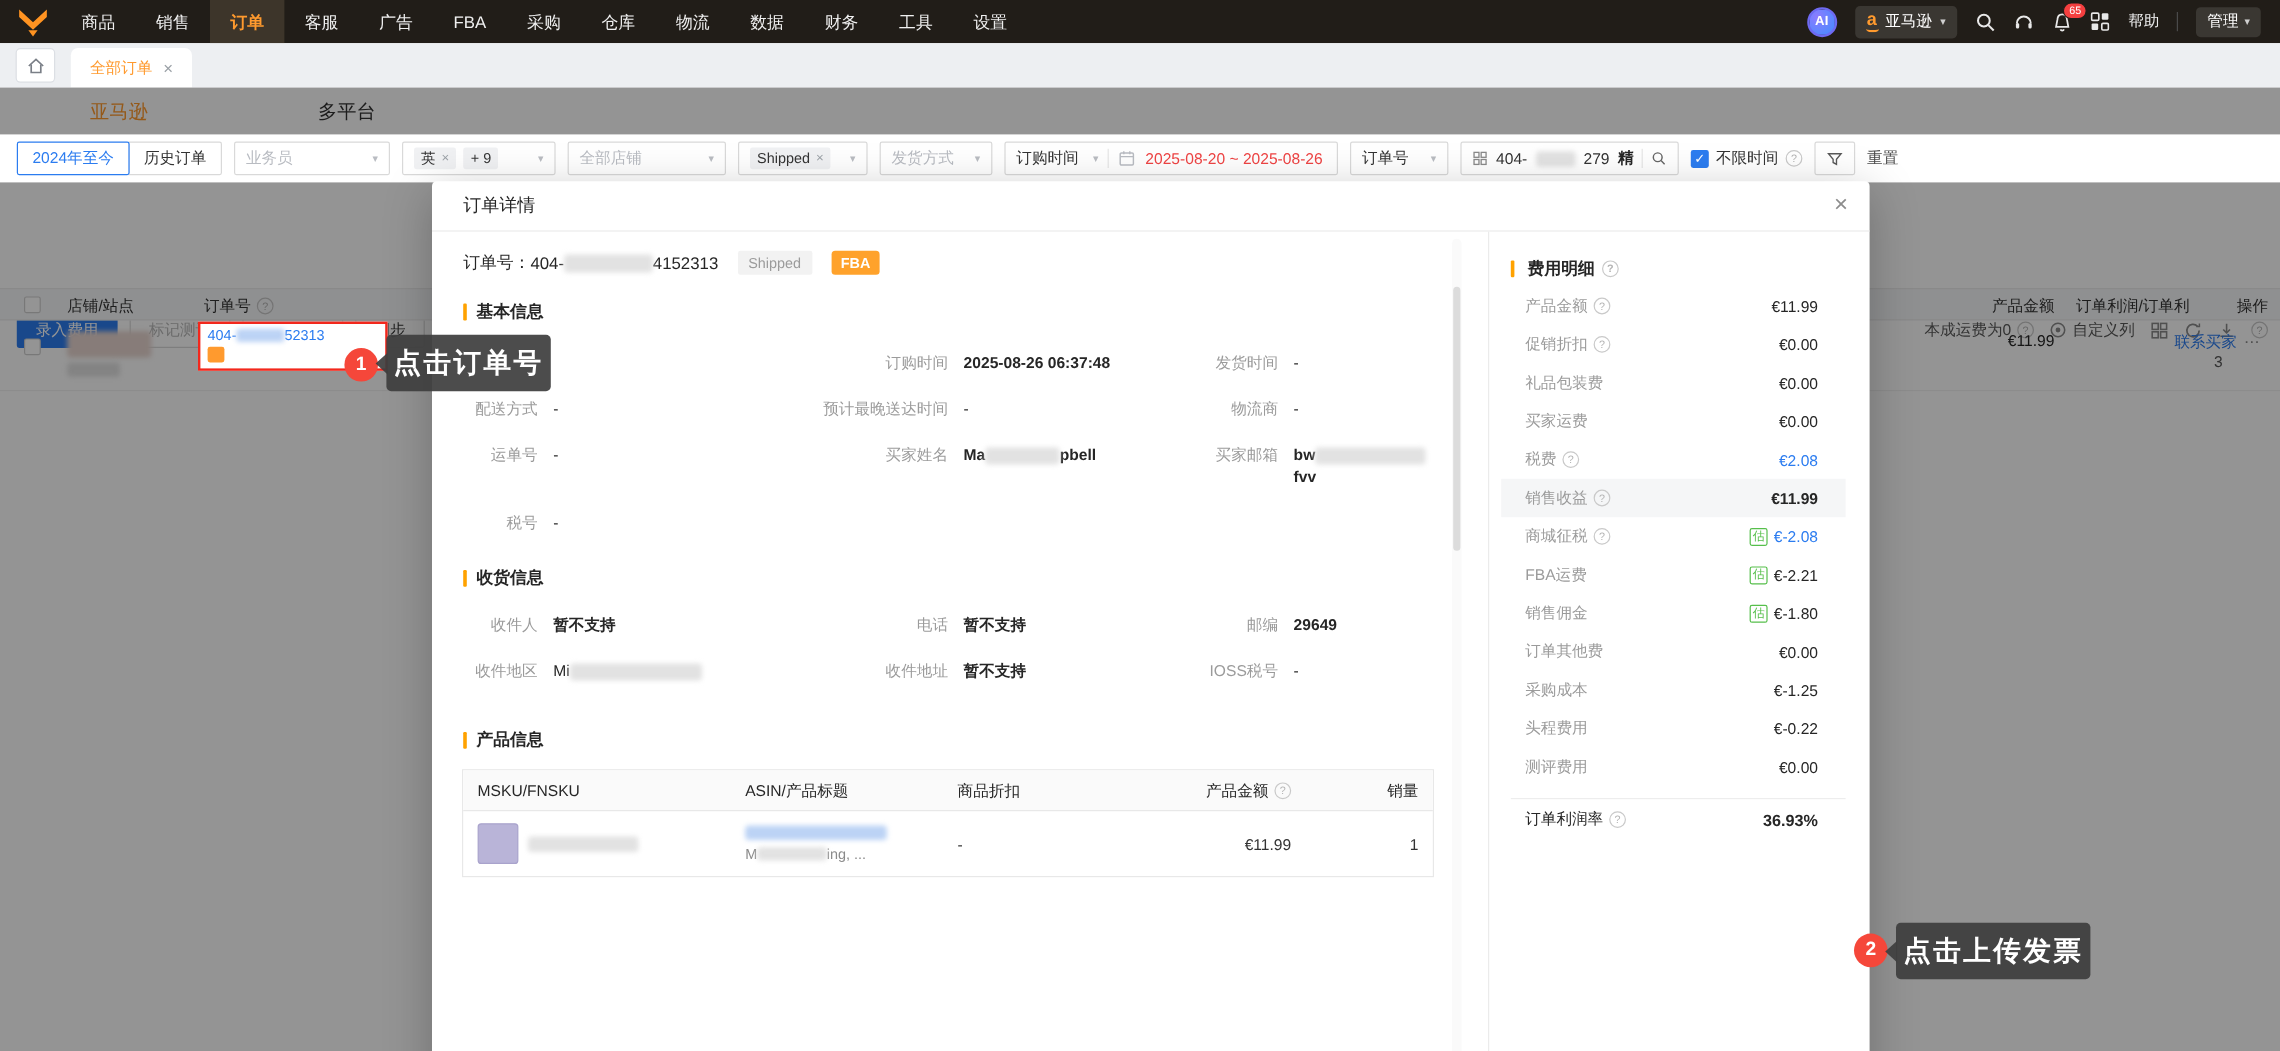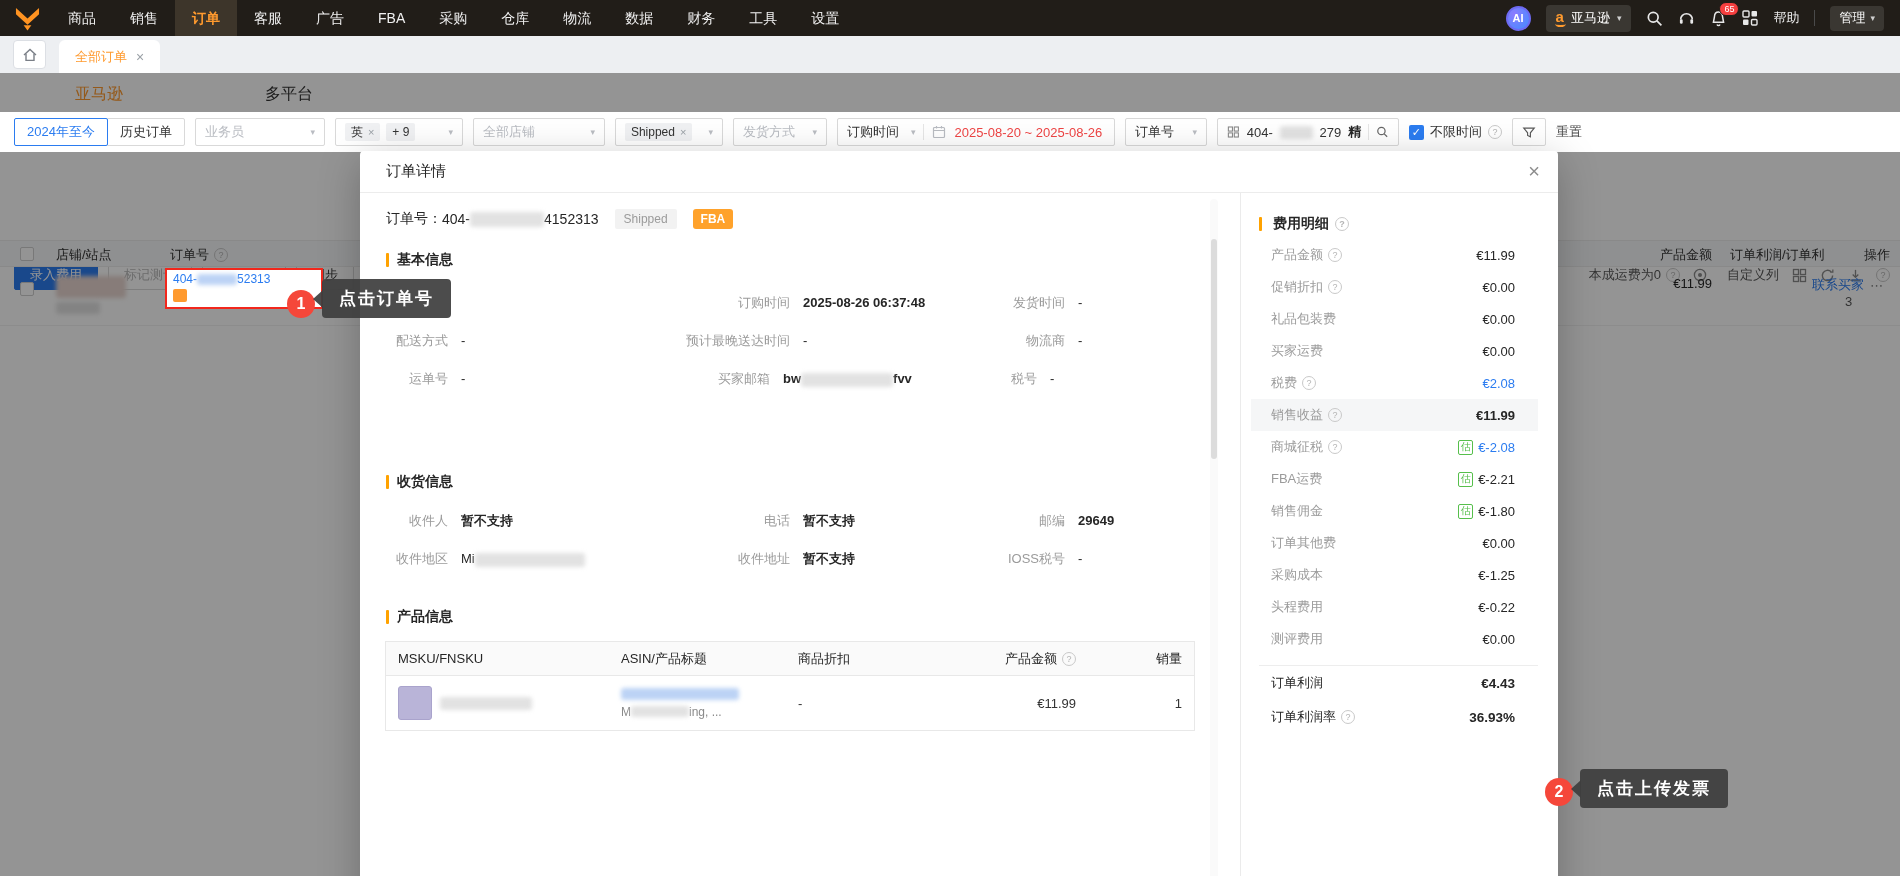--- a/index.html
+++ b/index.html
@@ -128,21 +128,21 @@
 .rel{position:relative}
 .hl2{position:absolute;inset:-6px;border:3px solid #f2271c;border-radius:2px;pointer-events:none}
 
 
 .hl1{position:absolute;left:165px;top:268px;width:158px;height:41px;background:#fff;border:2px solid #f2271c;z-index:40;padding:2px 0 0 6px;font-size:12px;line-height:15px}
 .hl1 .ono{color:#2b7cf0}
 .mini-badge{width:14px;height:13px;background:#ff9a2e;border-radius:2px;margin-top:2px}
 
 
 .co-circle{position:absolute;width:28px;height:28px;border-radius:50%;background:#f5473a;color:#fff;font-size:16px;font-weight:bold;display:flex;align-items:center;justify-content:center;z-index:41}
-.co-tip{position:absolute;background:rgba(62,62,62,0.93);color:#fff;font-size:17px;font-weight:bold;padding:8px 17px;border-radius:4px;z-index:41;letter-spacing:2px;white-space:nowrap}
+.co-tip{position:absolute;background:rgba(62,62,62,0.93);color:#fff;font-size:23px;font-weight:bold;padding:8px 6px;border-radius:4px;z-index:41;letter-spacing:2px;white-space:nowrap}
 .co-tip::before{content:"";position:absolute;left:-9px;top:50%;margin-top:-9px;border-top:9px solid transparent;border-bottom:9px solid transparent;border-right:10px solid rgba(62,62,62,0.93)}
 </style>
 </head>
 <body>
 
 <div class="topnav">
   <span class="logo">
     <svg width="27" height="25" viewBox="0 0 28 26">
         <path d="M2 2 L14 13 L26 2 L26 8.5 L14 19.5 L2 8.5 Z" fill="#ff9321"></path>
         <path d="M10 20 L14 25.5 L18 20 Z" fill="#ff9321"></path>
@@ -227,21 +227,21 @@
   <div class="bg-toolbar">
     <span class="tbtn primary">录入费用</span>
     <span class="tbtn muted">标记测评</span>
     <span class="tbtn">上传发票</span>
     <span class="tbtn">同步</span>
     <div class="toolbar-right">
       <span style="display:flex;align-items:center;gap:5px">
         <span>本成运费为0</span>
         <span class="qmark">?</span>
       </span>
-      <span style="display:flex;align-items:center;gap:20px">
+      <span style="display:flex;align-items:center;gap:5px">
         <svg width="14" height="14" viewBox="0 0 14 14" fill="none" stroke="#8a8a8a" stroke-width="1.3">
             <circle cx="7" cy="7" r="5.6"></circle>
             <circle cx="7" cy="7" r="2" fill="#8a8a8a" stroke="none"></circle>
           </svg>
         <span>自定义列</span>
       </span>
       <span class="icon-btn">
         <svg width="15" height="15" viewBox="0 0 15 15" fill="none" stroke="#8a8a8a" stroke-width="1.3">
             <rect x="1.5" y="1.5" width="5" height="5"></rect>
             <rect x="8.5" y="1.5" width="5" height="5"></rect>
@@ -411,20 +411,24 @@
           </div>
         <div class="fcell">
             <span class="flabel w3">物流商</span>
             <span class="fval">-</span>
           </div>
         <div class="fcell">
             <span class="flabel w1">运单号</span>
             <span class="fval">-</span>
           </div>
         <div class="fcell">
+            <span class="flabel w2">买家姓名</span>
+            <span class="fval" style="font-weight:bold"><span>Ma</span><span class="blur" style="width:62px;height:14px"></span><span>pbell</span></span>
+          </div>
+        <div class="fcell">
             <span class="flabel w3">买家邮箱</span>
             <span class="fval" style="font-weight:bold"><span>bw</span><span class="blur" style="width:92px;height:14px"></span><span>fvv</span></span>
           </div>
         <div class="fcell">
             <span class="flabel w1">税号</span>
             <span class="fval">-</span>
           </div>
       </div>
 
       <div class="sec" style="top:280px">收货信息</div>
@@ -584,26 +588,20 @@
         </div>
       <div class="fee-row">
           <span class="fee-label">
             <span>测评费用</span>
           </span>
           <span class="fee-val">€0.00</span>
         </div>
       <div class="fee-div"></div>
       <div class="fee-row total">
           <span class="fee-label" style="color:#262626">
-            <span>订单利润</span>
-          </span>
-          <span class="fee-val">€4.43</span>
-        </div>
-      <div class="fee-row total">
-          <span class="fee-label" style="color:#262626">
             <span>订单利润率</span>
             <span class="qmark">?</span>
           </span>
           <span class="fee-val">36.93%</span>
         </div>
     </div>
   </div>
 
   <div class="modal-footer">
     <span class="mbtn">关闭</span>

